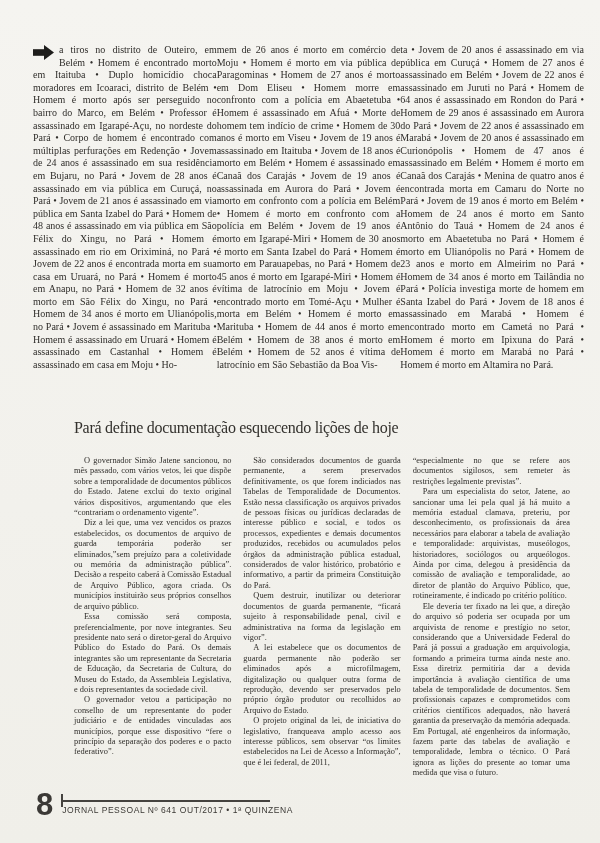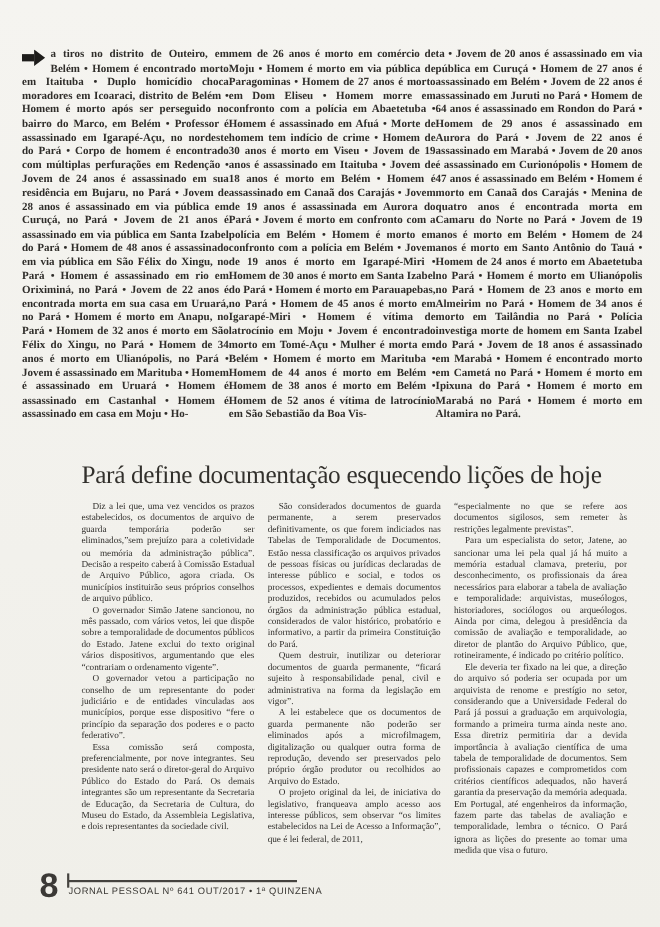--- a/index.html
+++ b/index.html
@@ -9,43 +9,43 @@
     font-family: "Liberation Serif", serif;
     color: #2f2d2a;
     position: relative;
     overflow: hidden;
     -webkit-font-smoothing: antialiased;
   }
   .page { position: relative; width: 600px; height: 843px; }
 
   
   .top-section {
-    position: absolute; left: 20px; right: 16px; top: 44px;
-    display: flex;  font-weight: bold;
+    position: absolute; left: 33px; right: 16px; top: 44px;
+    display: flex; 
   }
   .top-col {
     flex: 1 1 0;
     font-size: 10px; line-height: 12.6px;
     text-align: justify;
     hyphens: auto;
   }
   .arrow {
     float: left;
     width: 21px; height: 15px;
     margin: 1px 5px 0 0;
   }
   .arrow svg { display: block; }
 
   
   .headline {
     position: absolute; left: 74px; top: 419px;
     margin: 0;
     font-family: "Liberation Serif", serif;
     font-weight: 400;
-    font-size: 23px; letter-spacing: -0.3px;
+    font-size: 16px; letter-spacing: -0.3px;
     white-space: nowrap;
     color: #32302c;
   }
 
   
   .article {
     position: absolute; left: 74px; right: 30px; top: 456px;
     display: flex; gap: 12px;
   }
   .art-col {
@@ -106,24 +106,24 @@
     </div>
     <div class="top-col">
       <span>ta • Jovem de 20 anos é assassinado em via pública em Curuçá • Homem de 27 anos é assassinado em Belém • Jovem de 22 anos é assassinado em Juruti no Pará • Homem de 64 anos é assassinado em Rondon do Pará • Homem de 29 anos é assassinado em Aurora do Pará • Jovem de 22 anos é assassinado em Marabá • Jovem de 20 anos é assassinado em Curionópolis • Homem de 47 anos é assassinado em Belém • Homem é morto em Canaã dos Carajás • Menina de quatro anos é encontrada morta em Camaru do Norte no Pará • Jovem de 19 anos é morto em Belém • Homem de 24 anos é morto em Santo Antônio do Tauá • Homem de 24 anos é morto em Abaetetuba no Pará • Homem é morto em Ulianópolis no Pará • Homem de 23 anos e morto em Almeirim no Pará • Homem de 34 anos é morto em Tailândia no Pará • Polícia investiga morte de homem em Santa Izabel do Pará • Jovem de 18 anos é assassinado em Marabá • Homem é encontrado morto em Cametá no Pará • Homem é morto em Ipixuna do Pará • Homem é morto em Marabá no Pará • Homem é morto em Altamira no Pará.</span>
     </div>
   </section>
 
   <h1 class="headline">Pará define documentação esquecendo lições de hoje</h1>
 
   <section class="article">
     <div class="art-col">
+      <p>O governador Simão Jatene sancionou, no mês passado, com vários vetos, lei que dispõe sobre a temporalidade de documentos públicos do Estado. Jatene exclui do texto original vários dispositivos, argumentando que eles “contrariam o ordenamento vigente”.</p>
       <p>Diz a lei que, uma vez vencidos os prazos estabelecidos, os documentos de arquivo de guarda temporária poderão ser eliminados,”sem prejuízo para a coletividade ou memória da administração pública”. Decisão a respeito caberá à Comissão Estadual de Arquivo Público, agora criada. Os municípios instituirão seus próprios conselhos de arquivo público.</p>
-      <p>O governador Simão Jatene sancionou, no mês passado, com vários vetos, lei que dispõe sobre a temporalidade de documentos públicos do Estado. Jatene exclui do texto original vários dispositivos, argumentando que eles “contrariam o ordenamento vigente”.</p>
+      <p>Essa comissão será composta, preferencialmente, por nove integrantes. Seu presidente nato será o diretor-geral do Arquivo Público do Estado do Pará. Os demais integrantes são um representante da Secretaria de Educação, da Secretaria de Cultura, do Museu do Estado, da Assembleia Legislativa, e dois representantes da sociedade civil.</p>
       <p>O governador vetou a participação no conselho de um representante do poder judiciário e de entidades vinculadas aos municípios, porque esse dispositivo “fere o princípio da separação dos poderes e o pacto federativo”.</p>
-      <p>Essa comissão será composta, preferencialmente, por nove integrantes. Seu presidente nato será o diretor-geral do Arquivo Público do Estado do Pará. Os demais integrantes são um representante da Secretaria de Educação, da Secretaria de Cultura, do Museu do Estado, da Assembleia Legislativa, e dois representantes da sociedade civil.</p>
     </div>
     <div class="art-col">
       <p>São considerados documentos de guarda permanente, a serem preservados definitivamente, os que forem indiciados nas Tabelas de Temporalidade de Documentos. Estão nessa classificação os arquivos privados de pessoas físicas ou jurídicas declaradas de interesse público e social, e todos os processos, expedientes e demais documentos produzidos, recebidos ou acumulados pelos órgãos da administração pública estadual, considerados de valor histórico, probatório e informativo, a partir da primeira Constituição do Pará.</p>
       <p>Quem destruir, inutilizar ou deteriorar documentos de guarda permanente, “ficará sujeito à responsabilidade penal, civil e administrativa na forma da legislação em vigor”.</p>
       <p>A lei estabelece que os documentos de guarda permanente não poderão ser eliminados após a microfilmagem, digitalização ou qualquer outra forma de reprodução, devendo ser preservados pelo próprio órgão produtor ou recolhidos ao Arquivo do Estado.</p>
       <p>O projeto original da lei, de iniciativa do legislativo, franqueava amplo acesso aos interesse públicos, sem observar “os limites estabelecidos na Lei de Acesso a Informação”, que é lei federal, de 2011,</p>
     </div>
     <div class="art-col">
       <p class="no-indent">“especialmente no que se refere aos documentos sigilosos, sem remeter às restrições legalmente previstas”.</p>
       <p>Para um especialista do setor, Jatene, ao sancionar uma lei pela qual já há muito a memória estadual clamava, preteriu, por desconhecimento, os profissionais da área necessários para elaborar a tabela de avaliação e temporalidade: arquivistas, museólogos, historiadores, sociólogos ou arqueólogos. Ainda por cima, delegou à presidência da comissão de avaliação e temporalidade, ao diretor de plantão do Arquivo Público, que, rotineiramente, é indicado po critério político.</p>

